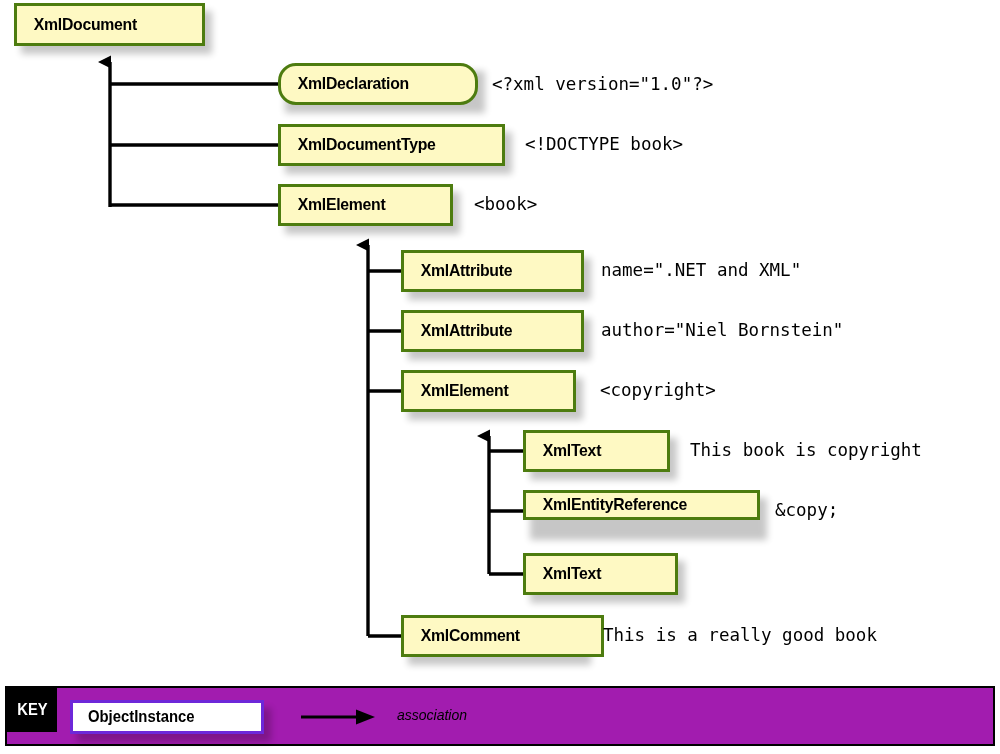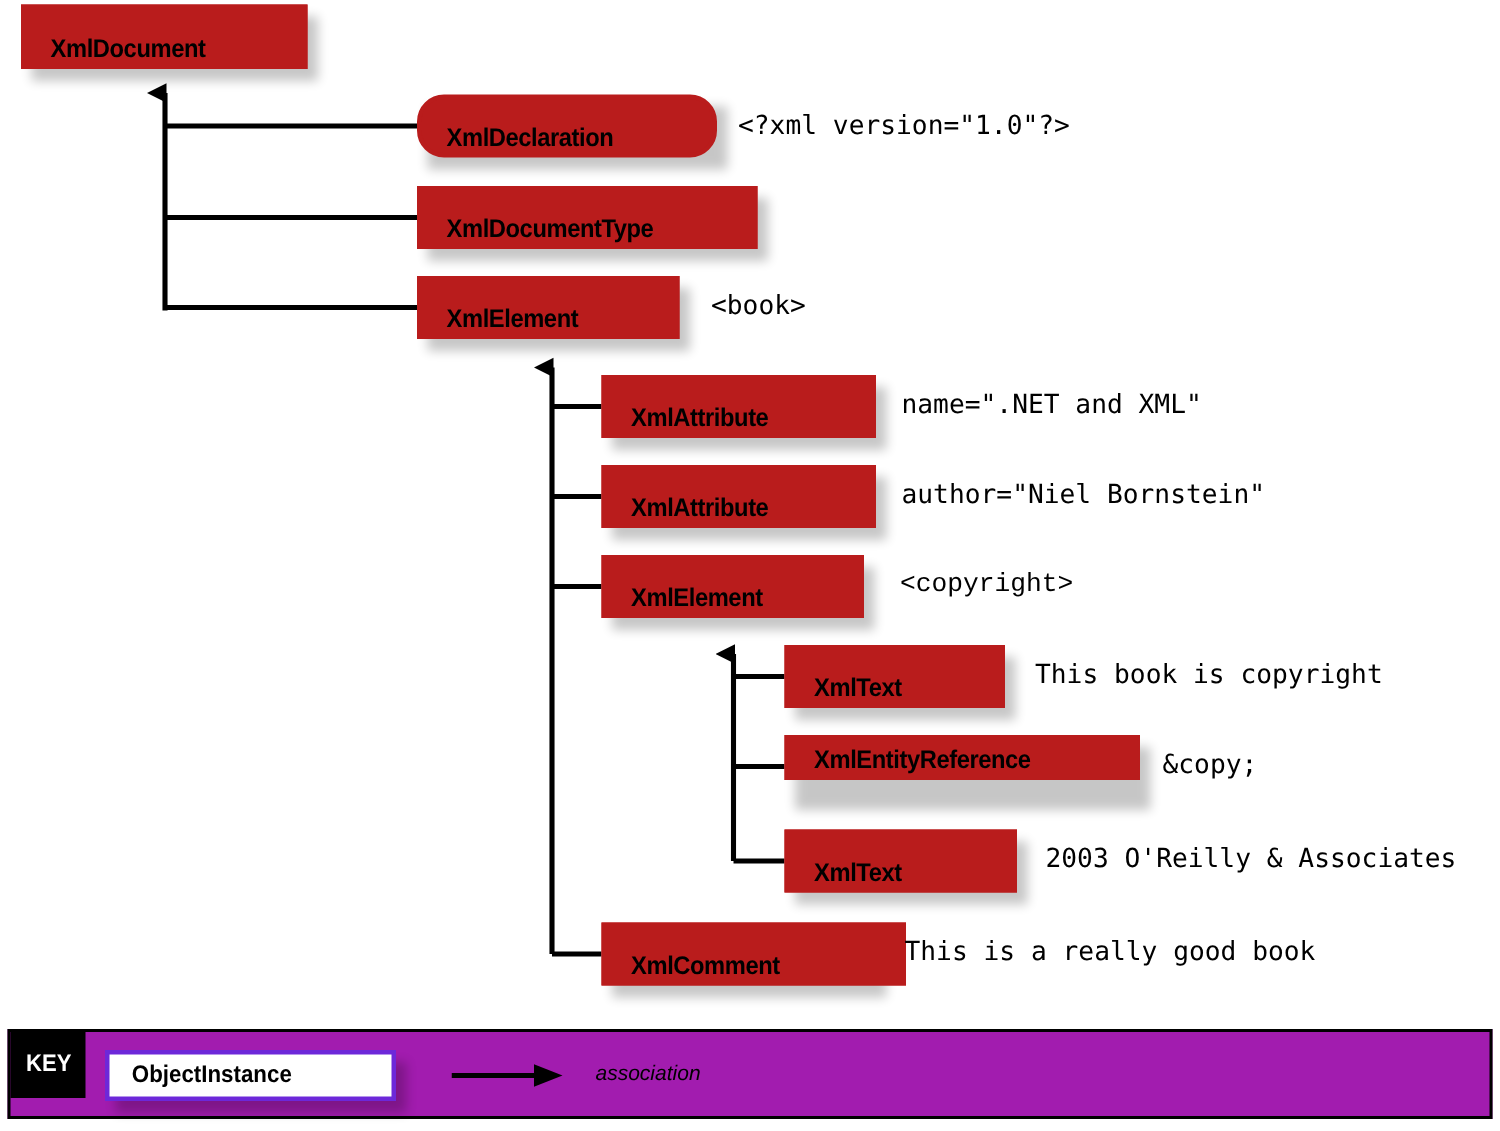--- a/index.html
+++ b/index.html
@@ -20,24 +20,24 @@
     position: absolute;
     left: 0; top: 0;
     width: 1000px;
     height: 754px;
   }
 
   
   .node {
     position: absolute;
     box-sizing: border-box;
-    background: #b91c1c;
-    border: 3px solid #b91c1c;
+    background: #fef9c3;
+    border: 3px solid #4d7c0f;
     display: flex;
-    align-items: flex-end;
+    align-items: center;
     z-index: 5;
   }
   .node .label {
     font-family: "Liberation Sans", sans-serif;
     font-weight: bold;
     font-size: 17px;
     letter-spacing: -0.3px;
     padding-left: 18px;
     white-space: nowrap;
     transform: scaleX(0.93);
@@ -237,34 +237,34 @@
   <div class="node" style="left:523px; top:553px; width:155px; height:42px;">
     <span class="label">XmlText</span>
   </div>
 
   <div class="node" style="left:401px; top:615px; width:203px; height:42px;">
     <span class="label">XmlComment</span>
   </div>
 
   <div class="anno" style="left:492px; top:74px;">&lt;?xml version="1.0"?&gt;</div>
 
+  <div class="anno" style="left:525px; top:134px;">&lt;!DOCTYPE book&gt;</div>
 
   <div class="anno" style="left:474px; top:194px;">&lt;book&gt;</div>
 
   <div class="anno" style="left:601px; top:260px;">name=".NET and XML"</div>
 
   <div class="anno" style="left:601px; top:320px;">author="Niel Bornstein"</div>
 
-  <div class="anno" style="left:600px; top:380px;font-family:Liberation Mono, monospace;">&lt;copyright&gt;</div>
+  <div class="anno" style="left:600px; top:380px;">&lt;copyright&gt;</div>
 
   <div class="anno" style="left:690px; top:440px;">This book is copyright</div>
 
   <div class="anno" style="left:775px; top:500px;">&amp;copy;</div>
 
-  <div class="anno" style="left:697px; top:563px;">2003 O'Reilly &amp; Associates</div>
 
   <div class="anno" style="left:603px; top:625px;">This is a really good book</div>
 
   <div id="legend">
     <div id="key-chip">
       <span>KEY</span>
     </div>
 
     <div id="legend-node-shadow"></div>
     <div id="legend-node">

